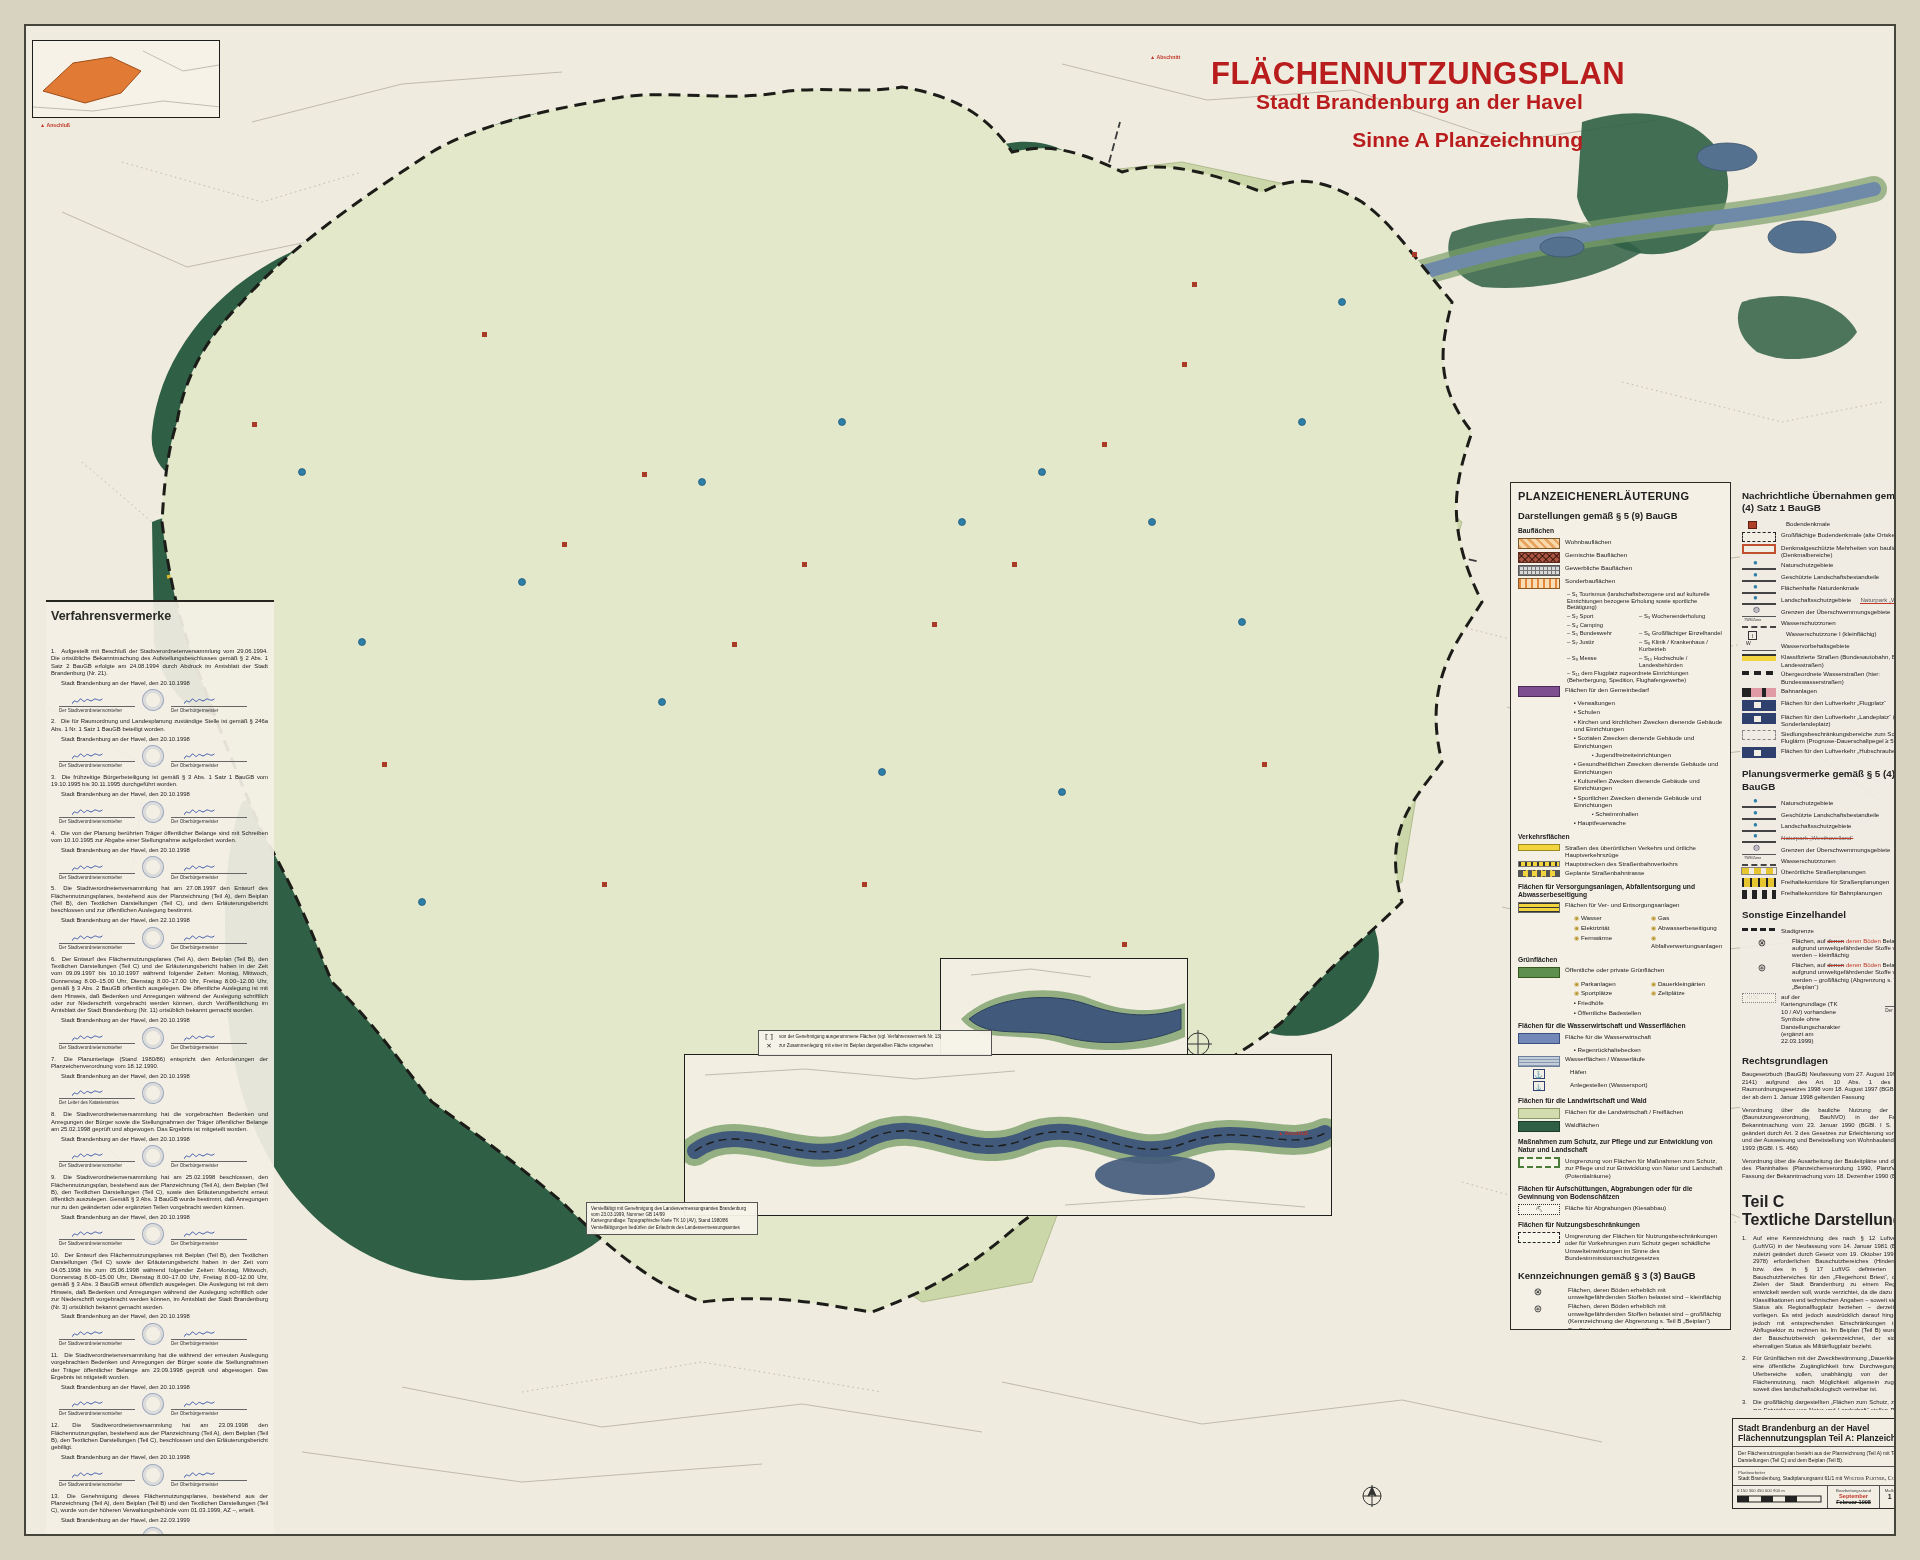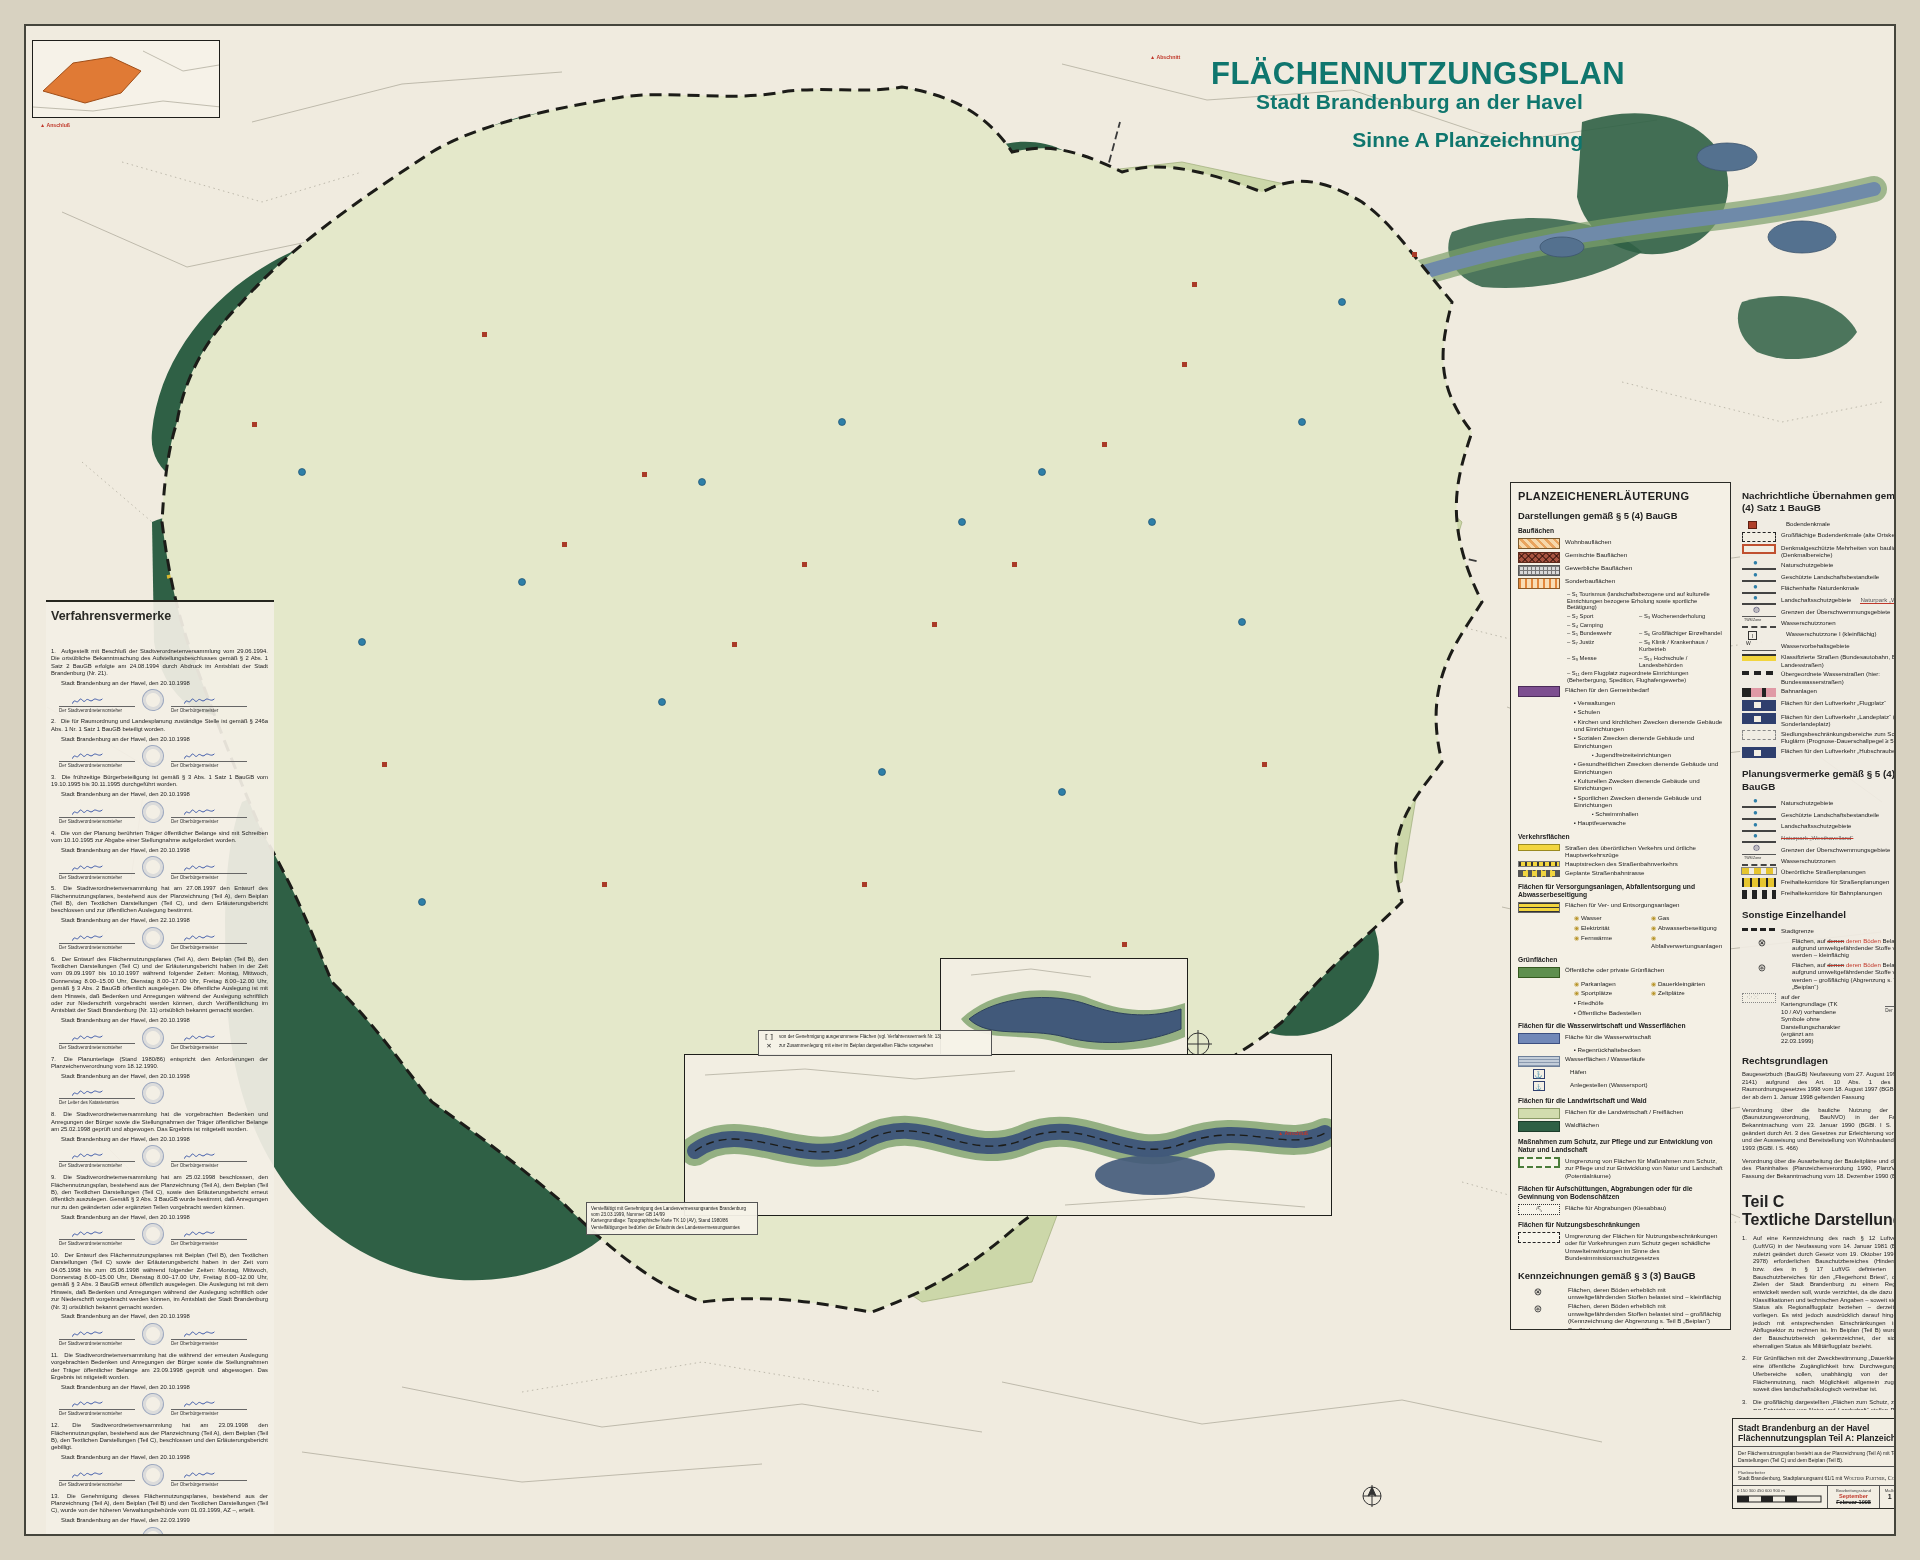--- a/index.html
+++ b/index.html
@@ -3,21 +3,21 @@
 <meta charset="utf-8">
 <style>
   html,body{margin:0;padding:0;background:#cfc9b8;}
   .sheet{position:relative;width:1920px;height:1560px;background:#d8d2c1;overflow:hidden;
          font-family:"Liberation Sans", sans-serif;color:#222;}
   .paper{position:absolute;left:24px;top:24px;right:24px;bottom:24px;background:#f0ebdf;
          border:2px solid #45453c;overflow:hidden;}
   .paper > svg.mapsvg{position:absolute;left:0;top:0;}
 
   
-  .plan-title{position:absolute;left:1185px;top:32px;width:372px;text-align:right;color:#0f766e;z-index:5;}
+  .plan-title{position:absolute;left:1185px;top:32px;width:372px;text-align:right;color:#b91c1c;z-index:5;}
   .plan-title .t1{font-size:31px;font-weight:800;letter-spacing:.5px;line-height:1.02;}
   .plan-title .t2{font-size:21px;font-weight:800;letter-spacing:.2px;}
   .plan-title .t3{font-size:21px;font-weight:800;margin-top:14px;}
 
   
   svg.sig{stroke:#3a56a8;fill:none;stroke-width:1.4;stroke-linecap:round;}
   .stamp{width:22px;height:22px;border:1px solid rgba(60,90,150,.55);border-radius:50%;
          box-shadow:inset 0 0 0 3px rgba(60,90,150,.15);opacity:.85;transform:rotate(-8deg);}
 
   
@@ -766,21 +766,21 @@
 
         </div>
     </div>
 
     <div class="legend">
       <h1>PLANZEICHENERLÄUTERUNG</h1>
       <div>
 
           <div class="lg-row h2">
             
-            <span class="lg-text"><span>Darstellungen gemäß § 5 (4) BauGB</span></span>
+            <span class="lg-text"><span>Darstellungen gemäß § 5 (9) BauGB</span></span>
             
           </div>
 
           <div class="lg-row h3">
             
             <span class="lg-text"><span>Bauflächen</span></span>
             
           </div>
 
           <div class="lg-row item">

